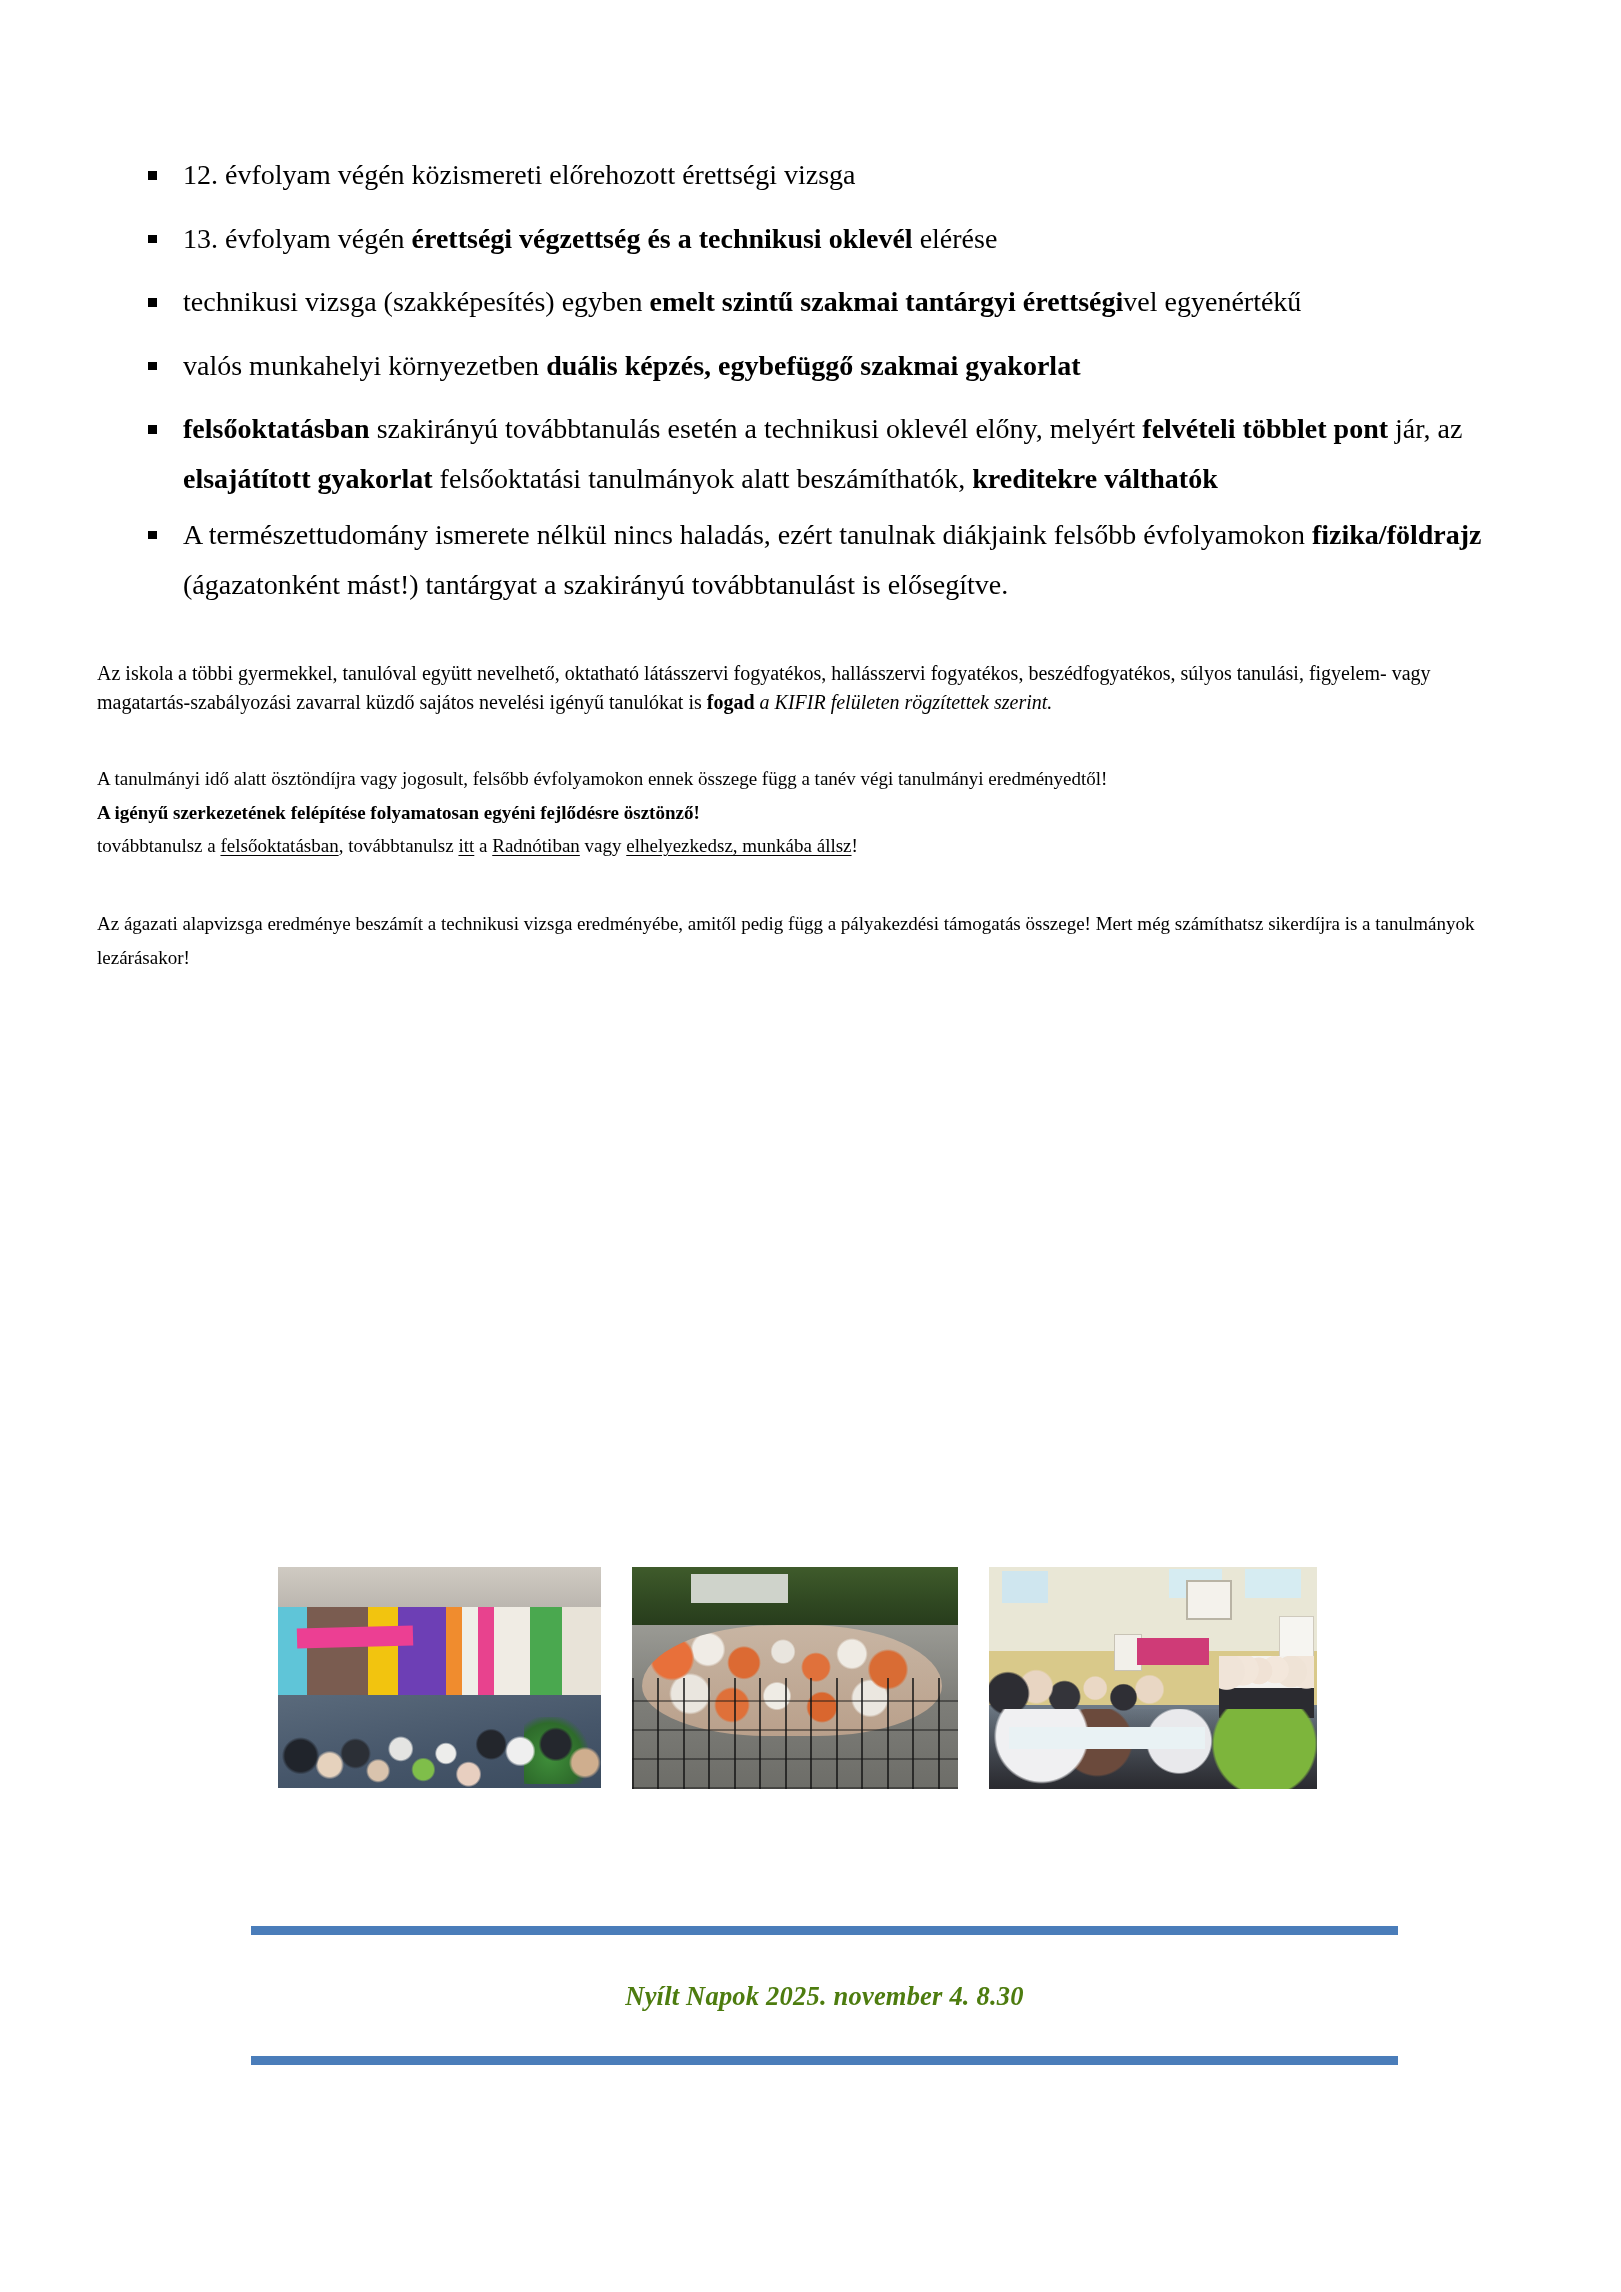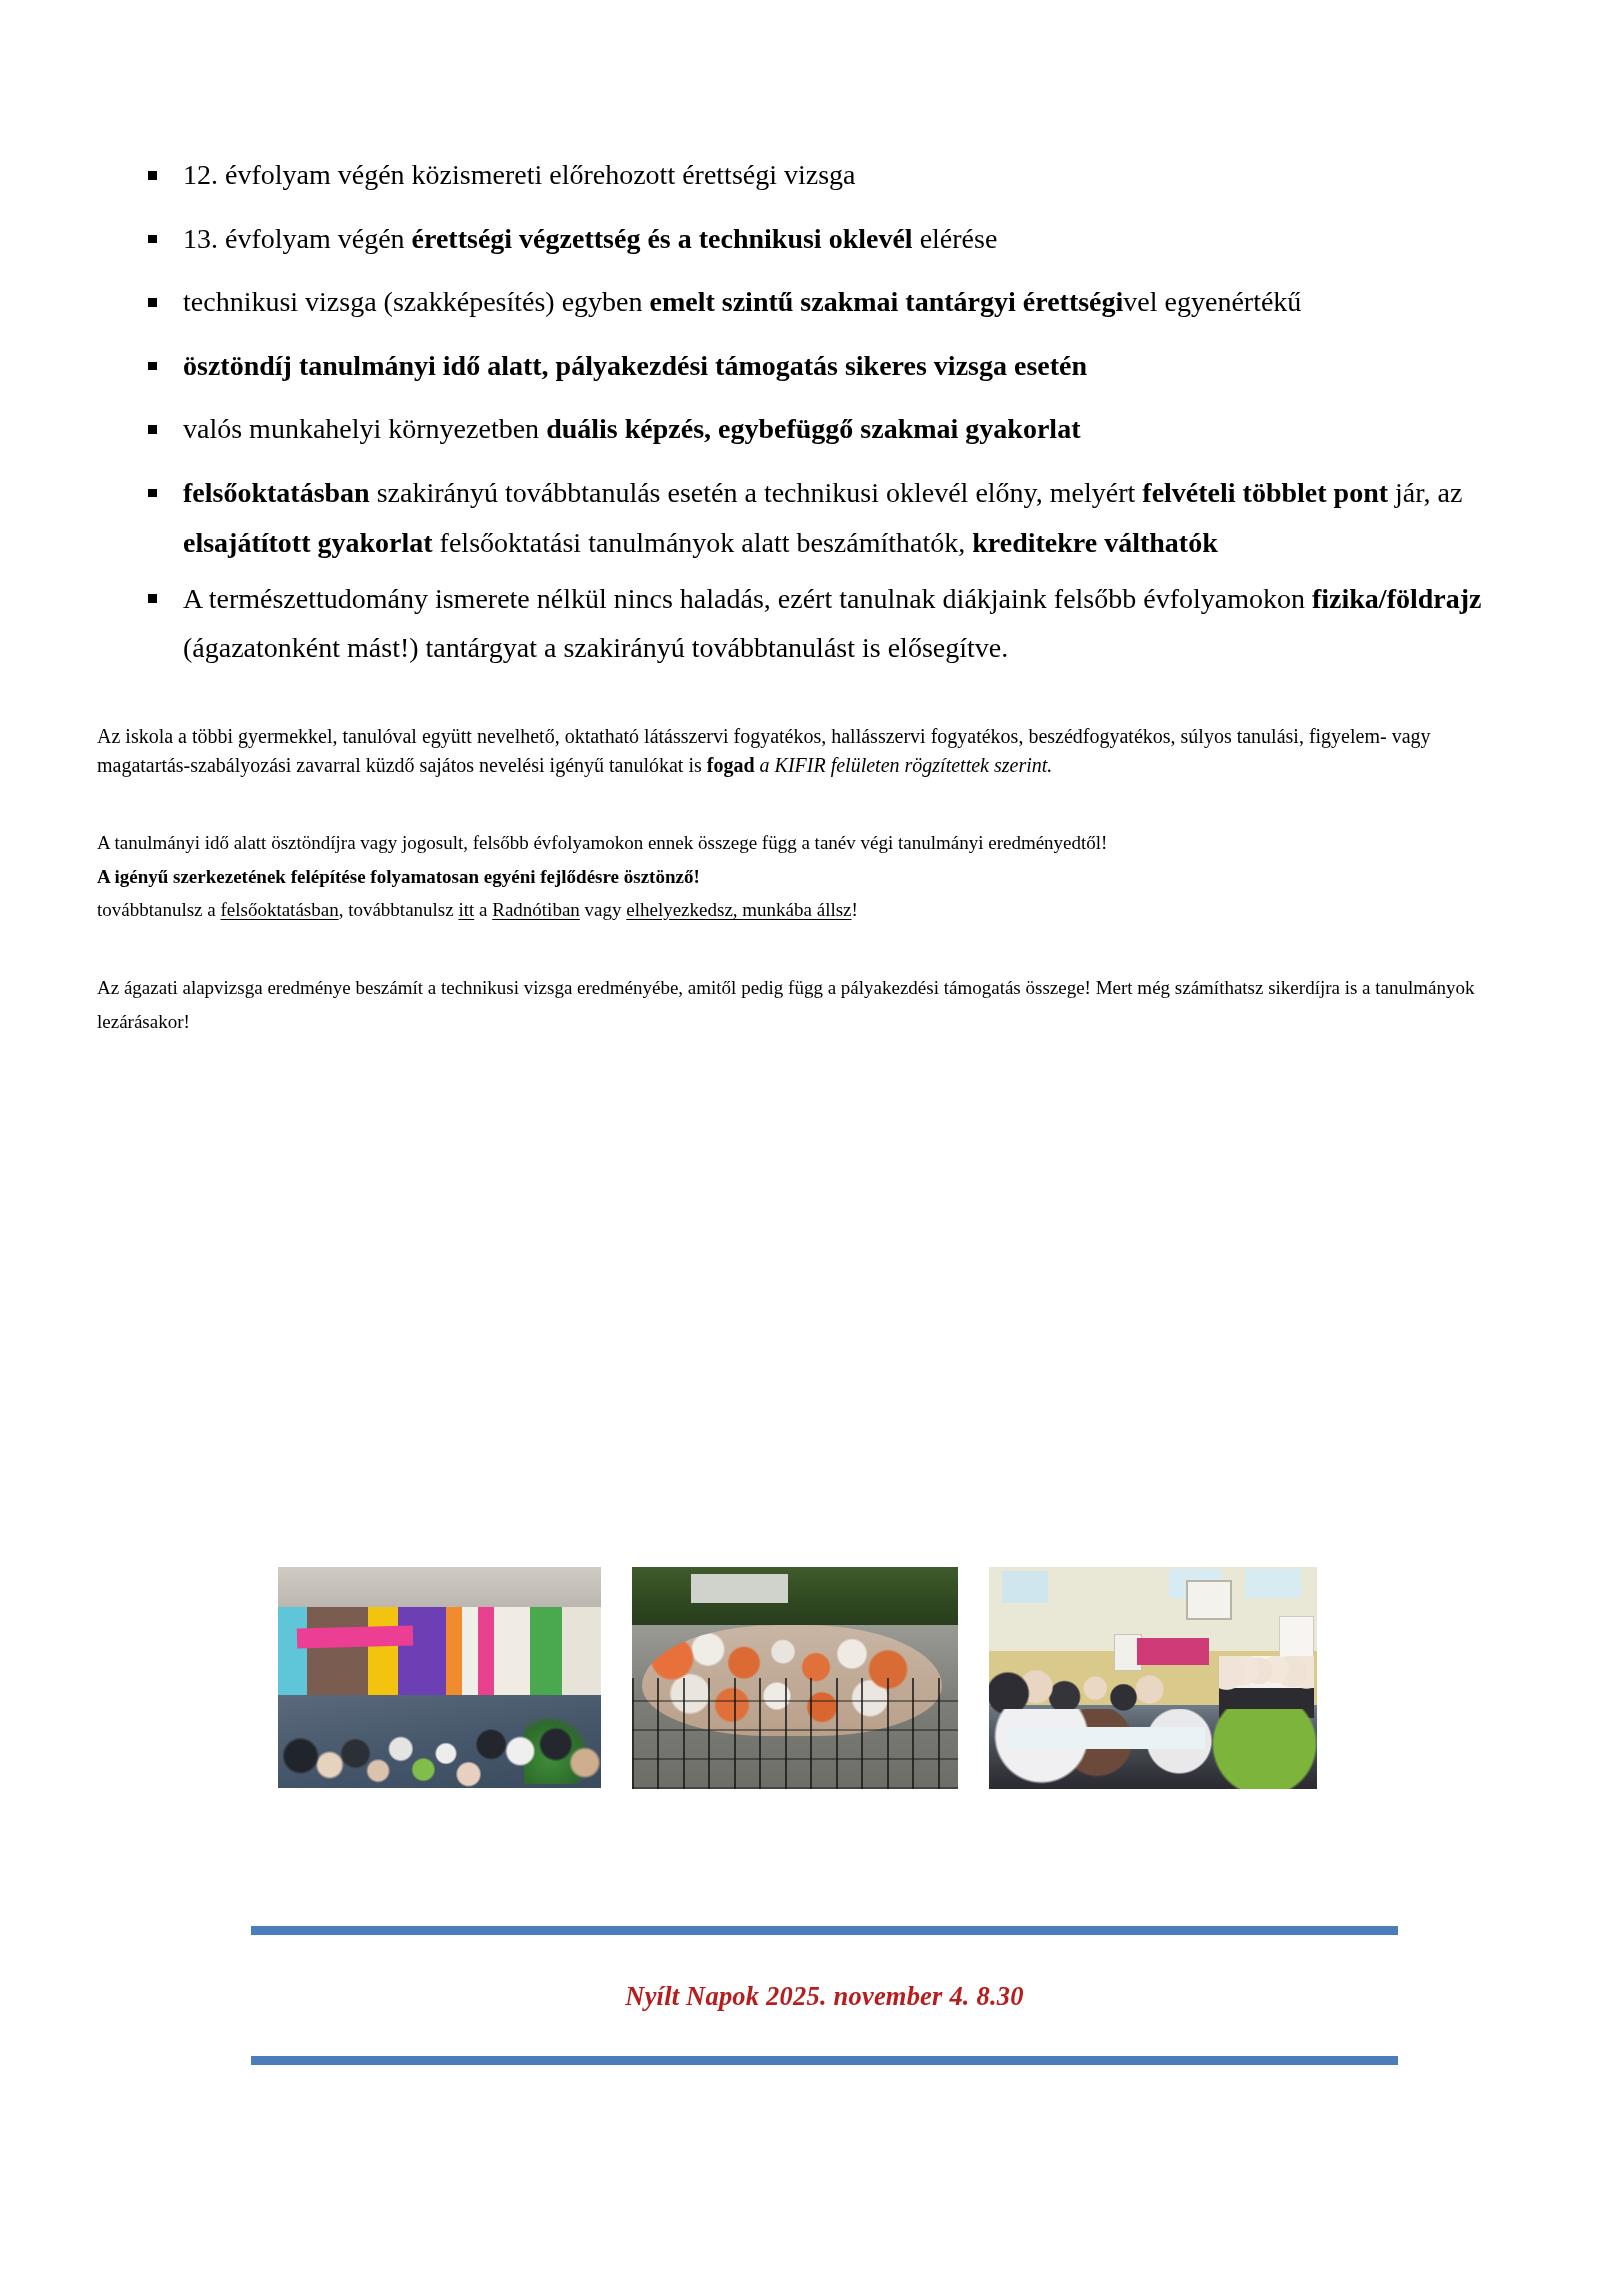--- a/index.html
+++ b/index.html
@@ -261,41 +261,40 @@
     top: 1926px;
     width: 1147px;
   }
   .rule {
     width: 1147px;
     height: 8.8px;
     background: #4a7dba;
   }
   .footer-text {
     text-align: center;
-    color: #b91c1c;
+    color: #4d7c0f;
     font-style: italic;
     font-weight: bold;
     font-size: 26.5px;
     padding: 46px 0 44px 0;
     letter-spacing: 0.2px;
   }
 </style>
 </head>
 <body>
 
 <div class="page">
   <div class="content">
 
     <h1 class="doc-title"></h1>
 
     <ul class="feature-list">
       <li><span>12. évfolyam végén közismereti előrehozott érettségi vizsga</span></li>
       <li><span>13. évfolyam végén </span><b>érettségi végzettség és a technikusi oklevél</b><span> elérése</span></li>
       <li><span>technikusi vizsga (szakképesítés) egyben </span><b>emelt szintű szakmai tantárgyi érettségi</b><span>vel egyenértékű</span></li>
-      <li><b>ösztöndíj tanulmányi idő alatt, pályakezdési támogatás sikeres vizsga esetén</b></li>
       <li><span>valós munkahelyi környezetben </span><b>duális képzés, egybefüggő szakmai gyakorlat</b></li>
       <li class="tall"><b>felsőoktatásban</b><span> szakirányú továbbtanulás esetén a technikusi oklevél előny, melyért </span><b>felvételi többlet pont</b><span> jár, az </span><b>elsajátított gyakorlat</b><span> felsőoktatási tanulmányok alatt beszámíthatók, </span><b>kreditekre válthatók</b></li>
       <li class="tall"><span>A természettudomány ismerete nélkül nincs haladás, ezért tanulnak diákjaink felsőbb évfolyamokon </span><b>fizika/földrajz</b><span> (ágazatonként mást!) tantárgyat a szakirányú továbbtanulást is elősegítve.</span></li>
     </ul>
 
     <p class="smallprint"><span>Az iskola a többi gyermekkel, tanulóval együtt nevelhető, oktatható látásszervi fogyatékos, hallásszervi fogyatékos, beszédfogyatékos, súlyos tanulási, figyelem- vagy magatartás-szabályozási zavarral küzdő sajátos nevelési igényű tanulókat is </span><b>fogad</b><span> </span><i>a KIFIR felületen rögzítettek szerint.</i></p>
 
     <p class="para gap-top"><span>A tanulmányi idő alatt ösztöndíjra vagy jogosult, felsőbb évfolyamokon ennek összege függ a tanév végi tanulmányi eredményedtől!</span></p>
     <p class="para tight"><b>A igényű szerkezetének felépítése folyamatosan egyéni fejlődésre ösztönző!</b></p>
     <p class="para tight"><span>továbbtanulsz a </span><u>felsőoktatásban</u><span>, továbbtanulsz </span><u>itt</u><span> a </span><u>Radnótiban</u><span> vagy </span><u>elhelyezkedsz, munkába állsz</u><span>!</span></p>

